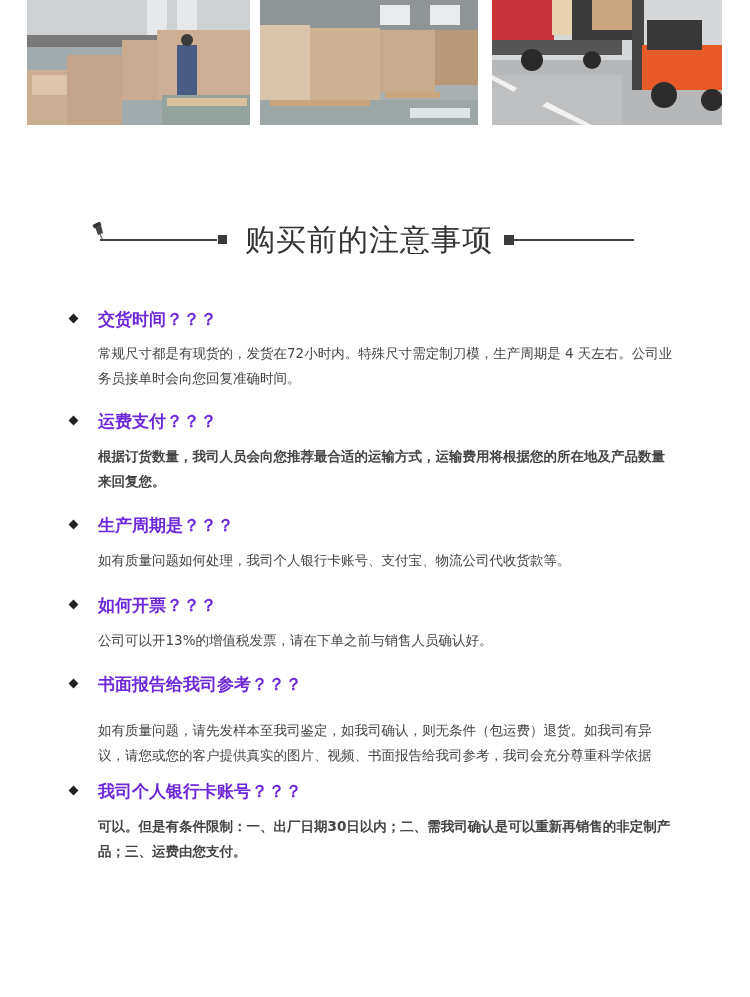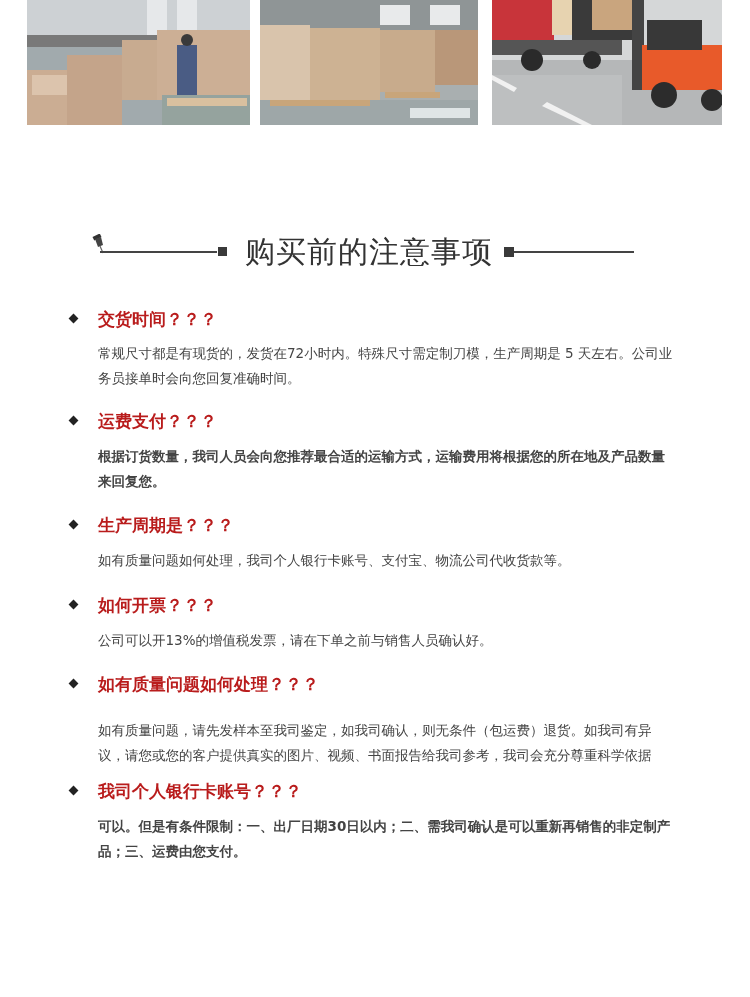--- a/index.html
+++ b/index.html
@@ -6,32 +6,32 @@
     html, body { width: 750px; height: 997px; background: #ffffff; overflow: hidden; }
     body { font-family: "DejaVu Sans", "Liberation Sans", sans-serif; color: #333; position: relative; }
 
     .photo-strip { position: absolute; top: 0; left: 0; width: 750px; height: 125px; }
     .photo { position: absolute; top: 0; height: 125px; overflow: hidden; }
     .photo-1 { left: 27px; width: 223px; }
     .photo-2 { left: 260px; width: 218px; }
     .photo-3 { left: 492px; width: 230px; }
     .photo svg { display: block; width: 100%; height: 100%; }
 
-    .title-row { position: absolute; top: 230px; left: 0; width: 750px; height: 44px; }
+    .title-row { position: absolute; top: 218px; left: 0; width: 750px; height: 44px; }
     .pin { position: absolute; left: 91px; top: 4px; width: 16px; height: 20px; }
     .line-left { position: absolute; left: 100px; top: 21px; width: 117px; height: 2px; background: #444; }
     .sq-left { position: absolute; left: 218px; top: 17px; width: 9px; height: 9px; background: #3a3a3a; }
     .title { position: absolute; left: 245px; top: 2px; font-size: 30px; font-weight: 300; color: #333; letter-spacing: 1px; line-height: 40px; white-space: nowrap; }
     .sq-right { position: absolute; left: 504px; top: 17px; width: 10px; height: 10px; background: #3a3a3a; }
     .line-right { position: absolute; left: 514px; top: 21px; width: 120px; height: 2px; background: #444; }
 
     .faq { position: absolute; left: 0; width: 750px; }
     .faq-q { position: absolute; left: 70px; top: 0; height: 28px; white-space: nowrap; }
     .diamond { position: absolute; left: 0; top: 10px; width: 7px; height: 7px; background: #222; transform: rotate(45deg); }
-    .q-text { position: absolute; left: 28px; top: 0; font-size: 17px; font-weight: bold; color: #b91c1c; line-height: 28px; }
+    .q-text { position: absolute; left: 28px; top: 0; font-size: 17px; font-weight: bold; color: #6d28d9; line-height: 28px; }
     .faq-a { position: absolute; left: 98px; top: 42px; width: 580px; font-size: 13.5px; color: #444; line-height: 25px; }
   </style>
 </head>
 <body>
 
 <div class="photo-strip">
   <div class="photo photo-1">
     <svg viewBox="0 0 223 125" preserveAspectRatio="none">
       <rect width="223" height="125" fill="#9aa3a6"></rect>
       <rect x="0" y="0" width="223" height="40" fill="#c9ced1"></rect>
@@ -102,21 +102,21 @@
   <span class="title">购买前的注意事项</span>
   <span class="sq-right"></span>
   <span class="line-right"></span>
 </div>
 
 <div class="faq" style="top:305px;">
   <div class="faq-q">
     <span class="diamond"></span>
     <span class="q-text">交货时间？？？</span>
   </div>
-  <div class="faq-a" style="top:36px;">常规尺寸都是有现货的，发货在72小时内。特殊尺寸需定制刀模，生产周期是 5 天左右。公司业务员接单时会向您回复准确时间。</div>
+  <div class="faq-a" style="top:36px;">常规尺寸都是有现货的，发货在72小时内。特殊尺寸需定制刀模，生产周期是 4 天左右。公司业务员接单时会向您回复准确时间。</div>
 </div>
 
 <div class="faq" style="top:407px;">
   <div class="faq-q">
     <span class="diamond"></span>
     <span class="q-text">运费支付？？？</span>
   </div>
   <div class="faq-a" style="top:37px;font-weight:bold;">根据订货数量，我司人员会向您推荐最合适的运输方式，运输费用将根据您的所在地及产品数量来回复您。</div>
 </div>
 
@@ -132,21 +132,21 @@
   <div class="faq-q">
     <span class="diamond"></span>
     <span class="q-text">如何开票？？？</span>
   </div>
   <div class="faq-a" style="top:37px;">公司可以开13%的增值税发票，请在下单之前与销售人员确认好。</div>
 </div>
 
 <div class="faq" style="top:670px;">
   <div class="faq-q">
     <span class="diamond"></span>
-    <span class="q-text">如有质量问题如何处理？？？</span>
+    <span class="q-text">书面报告给我司参考？？？</span>
   </div>
   <div class="faq-a" style="top:48px;">如有质量问题，请先发样本至我司鉴定，如我司确认，则无条件（包运费）退货。如我司有异议，请您或您的客户提供真实的图片、视频、书面报告给我司参考，我司会充分尊重科学依据</div>
 </div>
 
 <div class="faq" style="top:777px;">
   <div class="faq-q">
     <span class="diamond"></span>
     <span class="q-text">我司个人银行卡账号？？？</span>
   </div>
   <div class="faq-a" style="top:37px;font-weight:bold;">可以。但是有条件限制：一、出厂日期30日以内；二、需我司确认是可以重新再销售的非定制产品；三、运费由您支付。</div>

